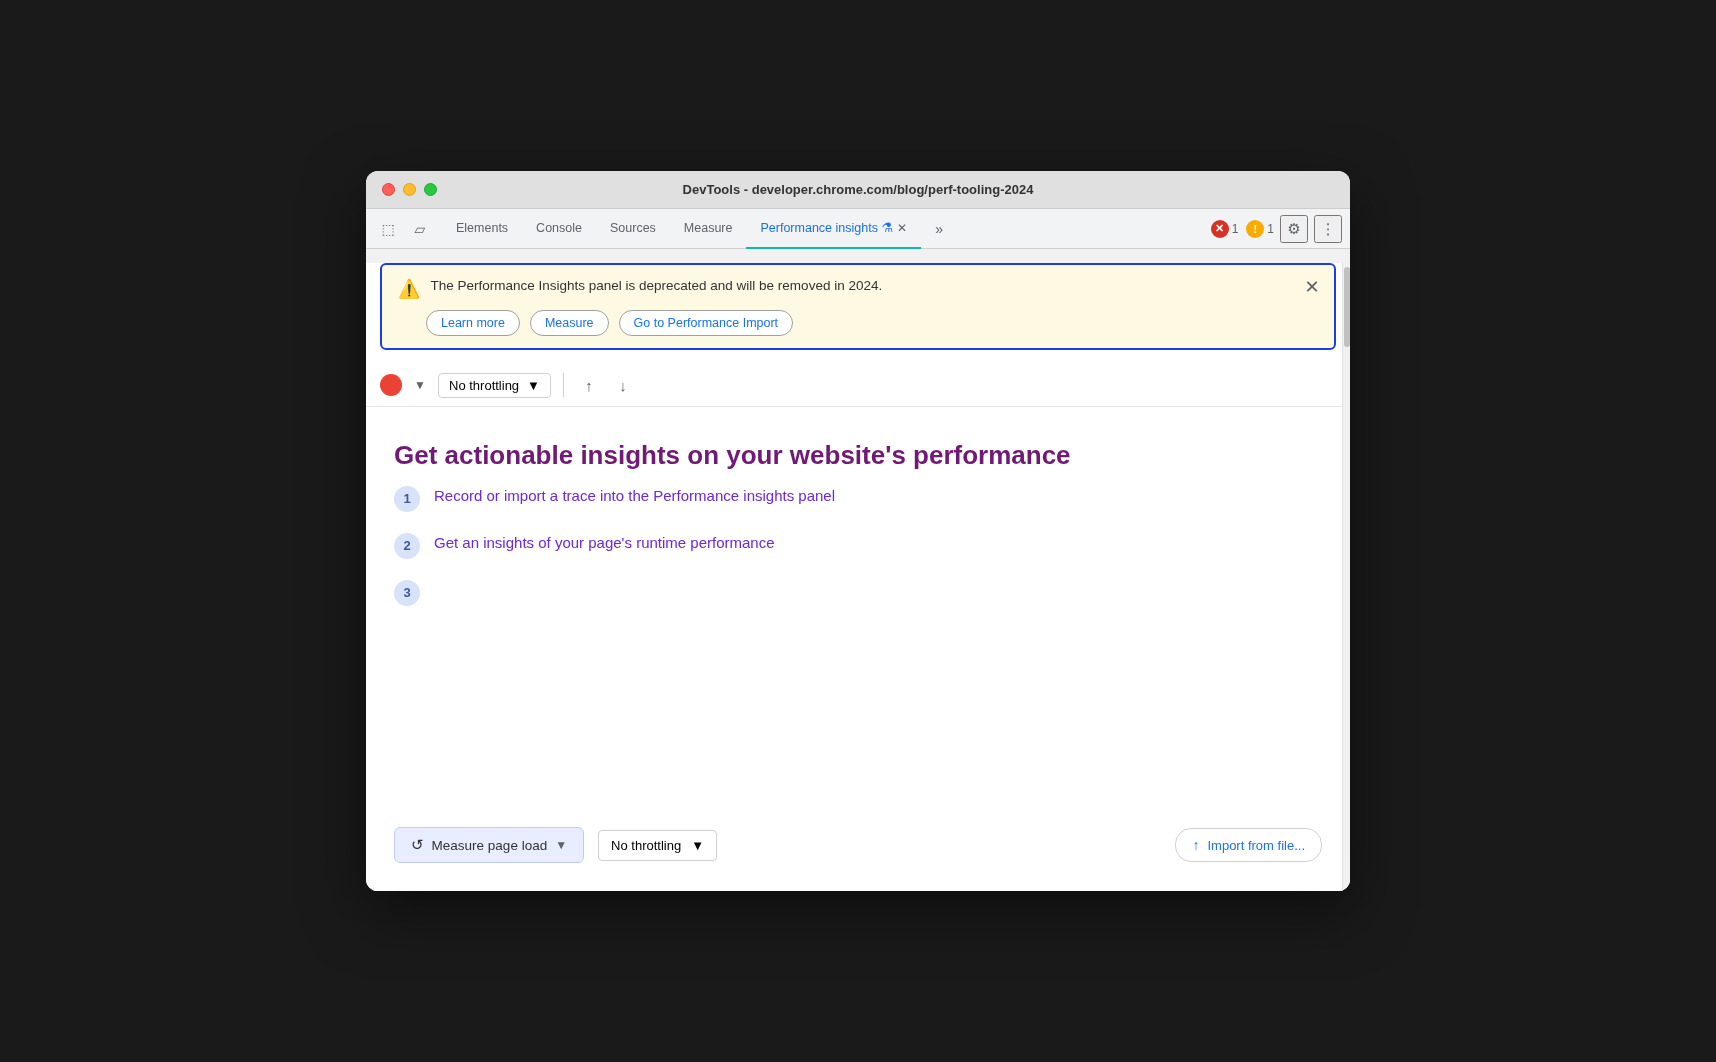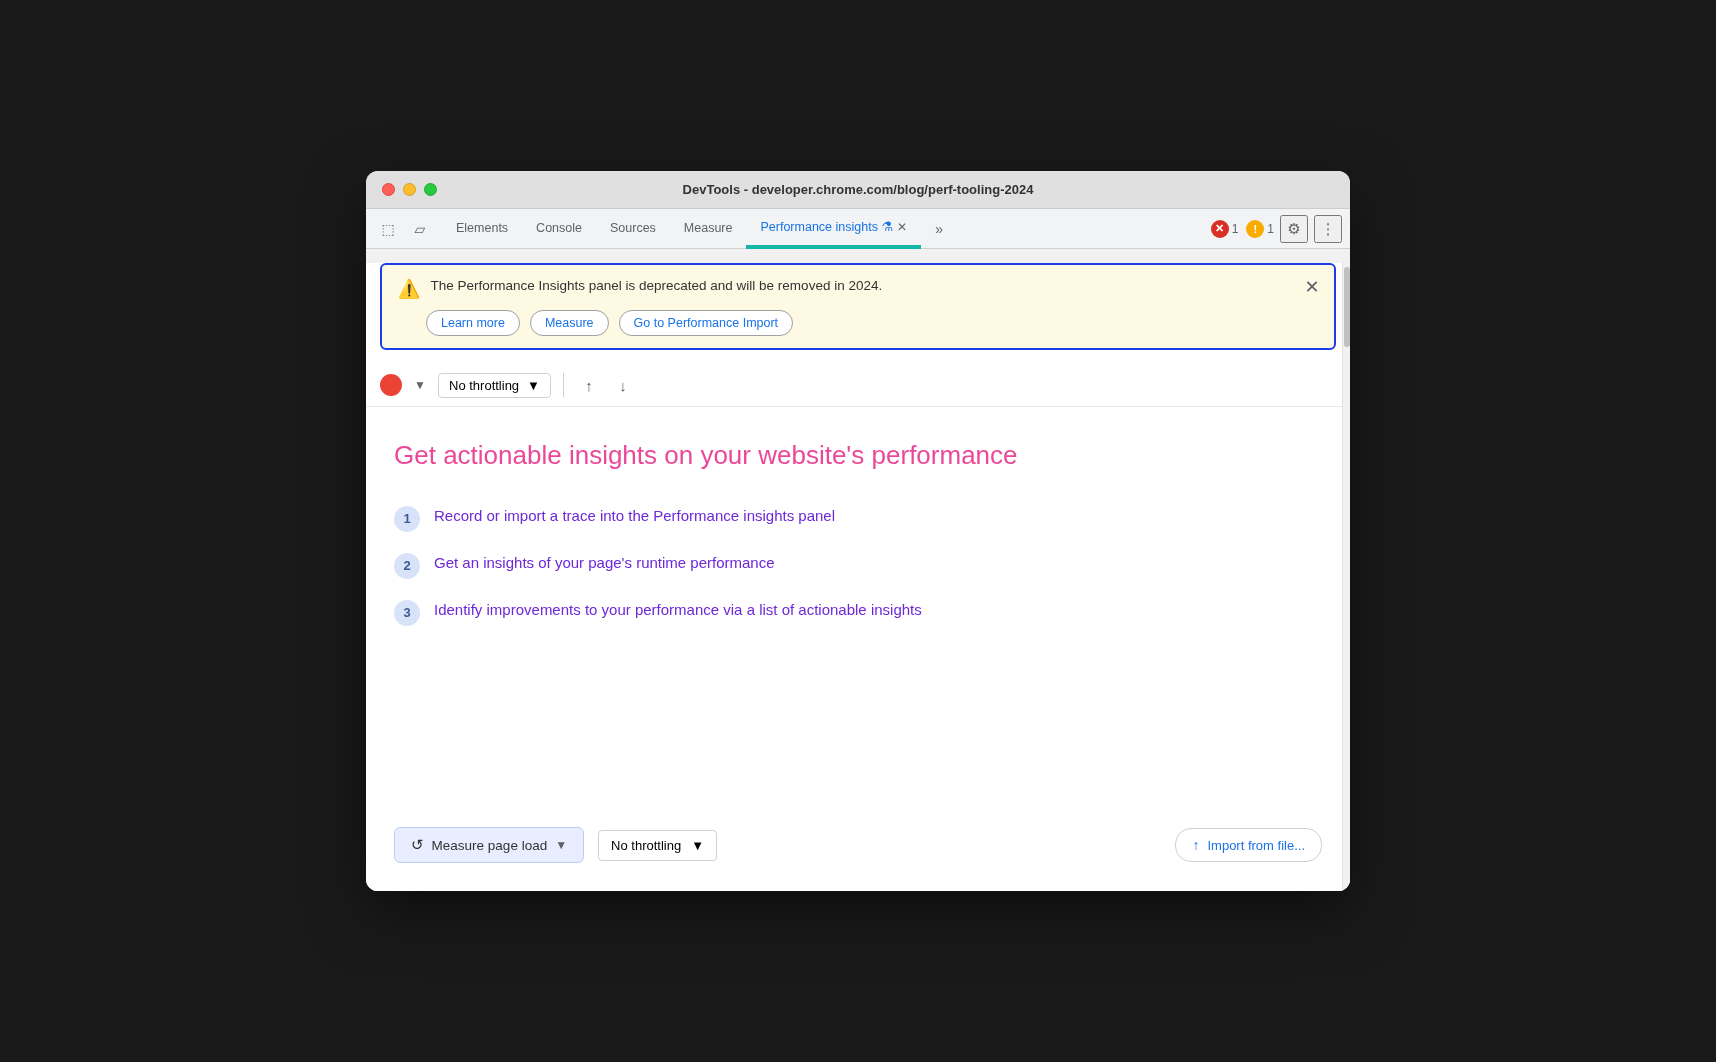--- a/index.html
+++ b/index.html
@@ -99,21 +99,21 @@
       align-items: center;
       font-size: 12.5px;
       color: #5f6368;
       cursor: pointer;
       border-bottom: 2px solid transparent;
       white-space: nowrap;
     }
 
     .tab-item.active {
       color: #1a73e8;
-      border-bottom: 4px solid #14b8a6;
+      border-bottom: 2px solid #14b8a6;
     }
 
     .tab-right {
       margin-left: auto;
       display: flex;
       align-items: center;
       gap: 6px;
     }
 
     .tab-badge {
@@ -297,23 +297,23 @@
 
     
     .content-area {
       padding: 32px 28px;
       background: white;
       min-height: 420px;
     }
 
     .main-heading {
       font-size: 26px;
-      font-weight: 400;
-      color: #ec4899;
-      margin-bottom: 32px;
+      font-weight: 700;
+      color: #701a75;
+      margin-bottom: 12px;
       line-height: 1.3;
     }
 
     .steps-list {
       list-style: none;
       display: flex;
       flex-direction: column;
       gap: 20px;
       margin-bottom: 40px;
     }
@@ -516,21 +516,20 @@
             <li class="step-item">
               <div class="step-number">1</div>
               <span class="step-text">Record or import a trace into the Performance insights panel</span>
             </li>
             <li class="step-item">
               <div class="step-number">2</div>
               <span class="step-text">Get an insights of your page's runtime performance</span>
             </li>
             <li class="step-item">
               <div class="step-number">3</div>
-              <span class="step-text">Identify improvements to your performance via a list of actionable insights</span>
             </li>
           </ul>
         </div>
 
         <div class="action-bar">
           <button class="measure-btn">
             <span style="font-size:15px;">↺</span>
             <span>Measure page load</span>
             <span class="arrow">▼</span>
           </button>

